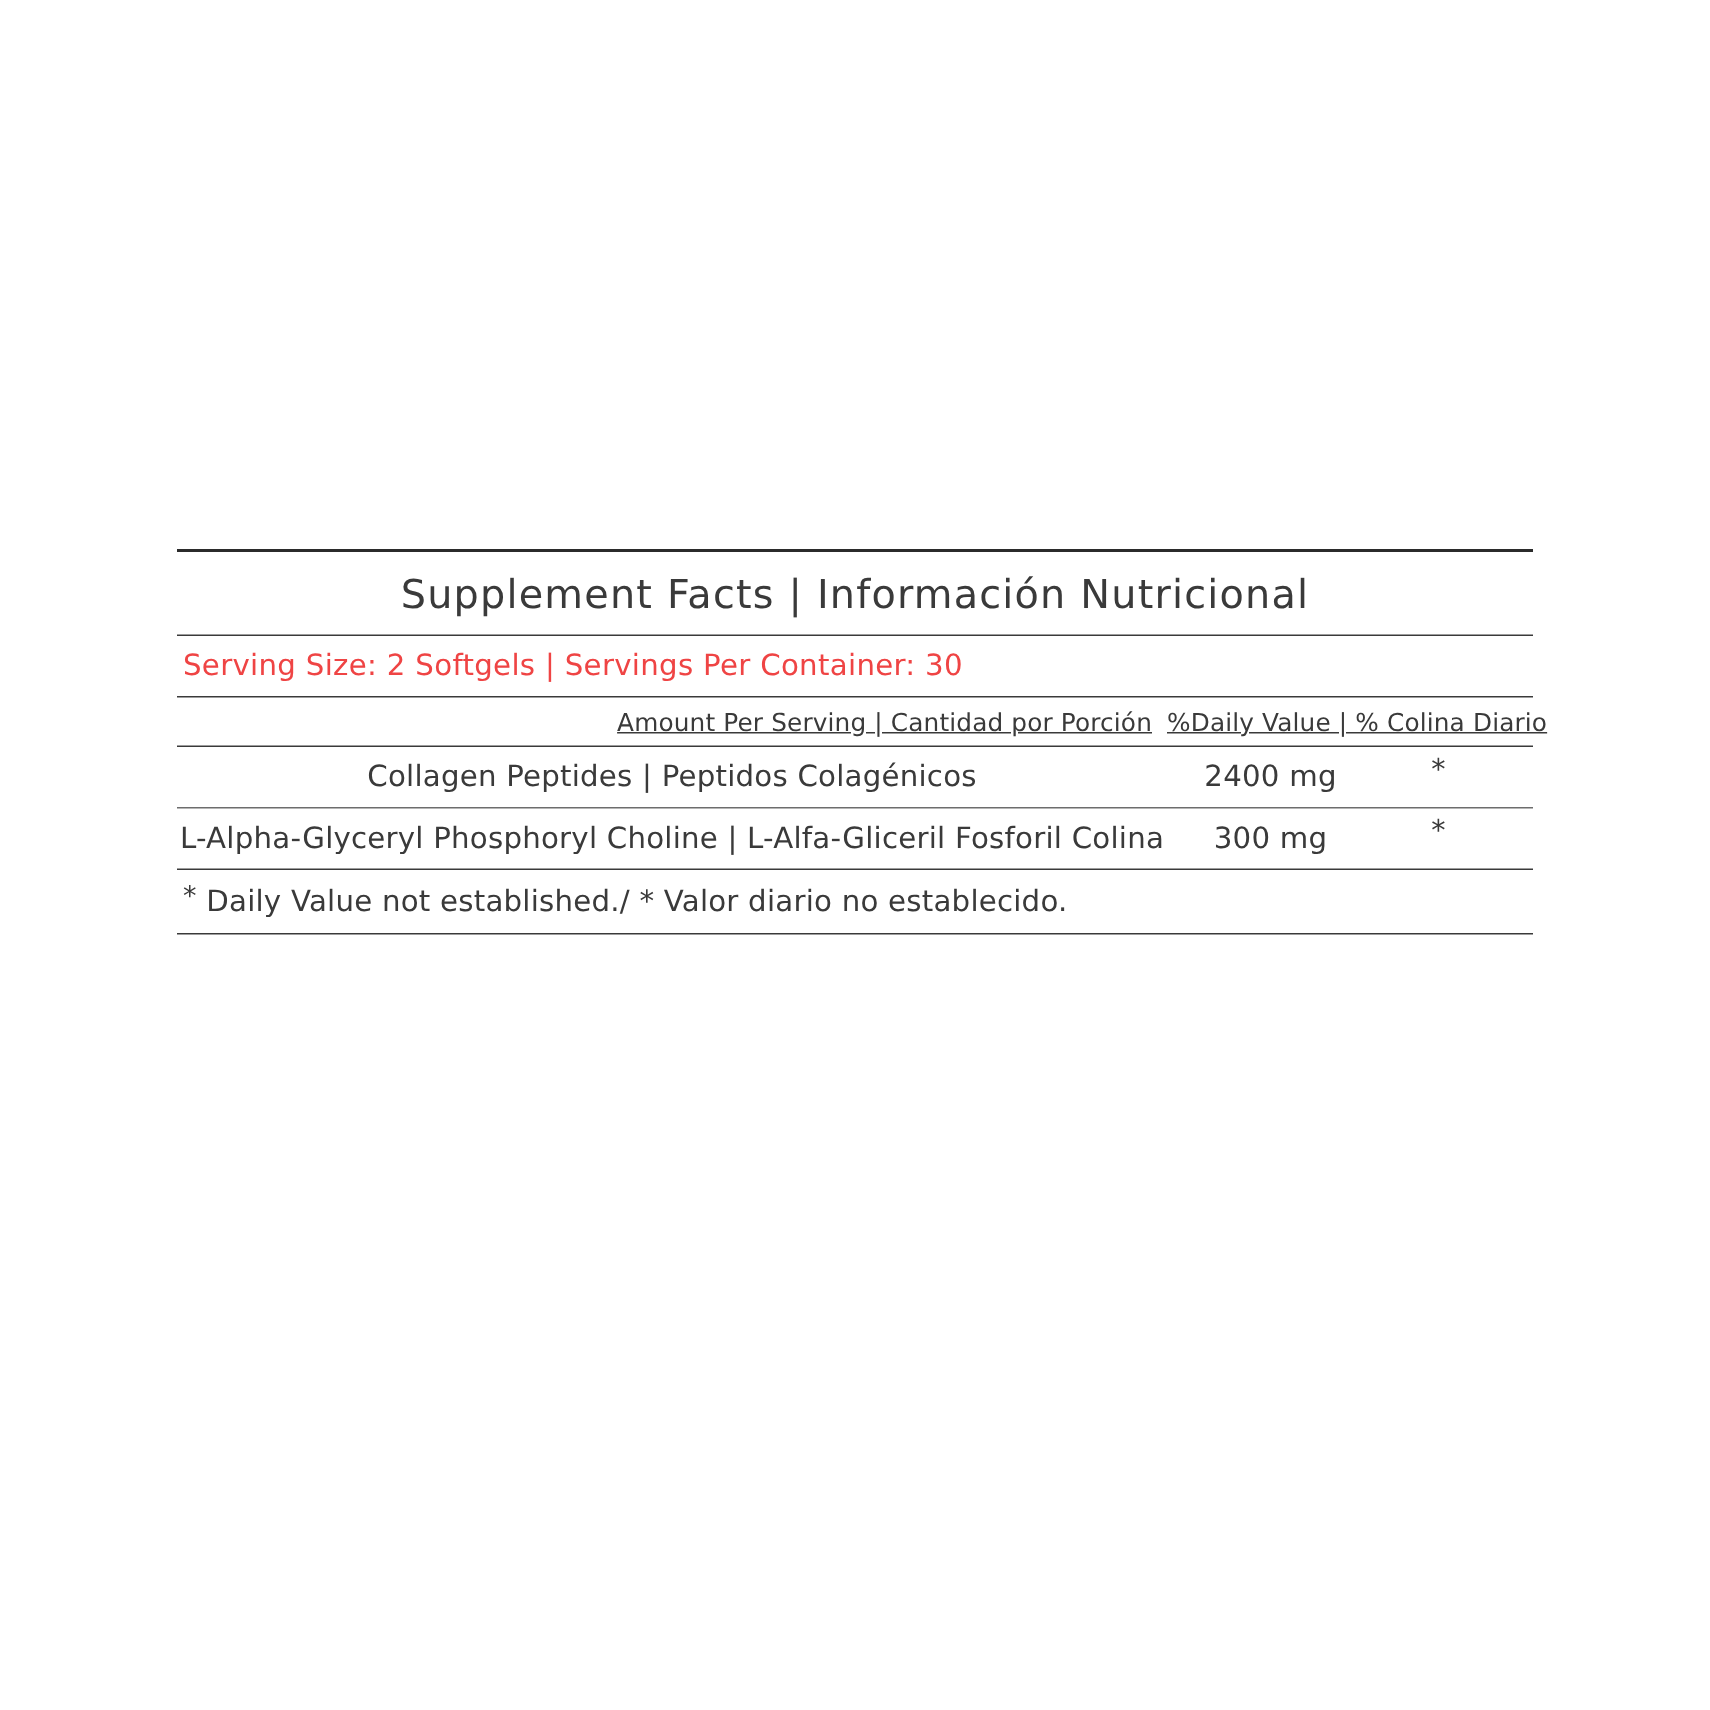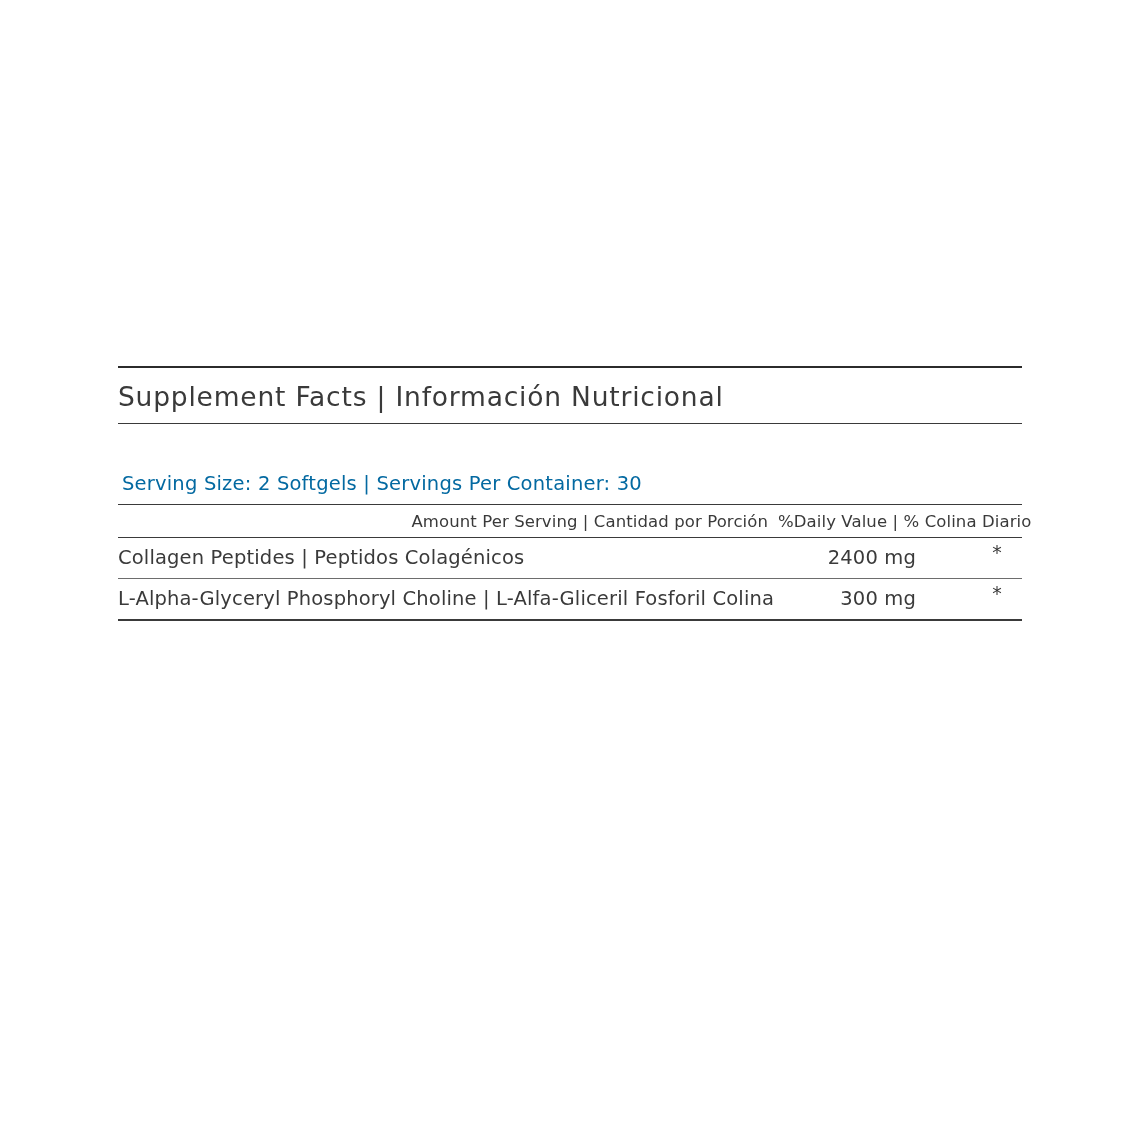--- a/index.html
+++ b/index.html
@@ -26,49 +26,49 @@
   .rule-heavy {
     border-top: 2.5px solid #2b2b2b;
     height: 0;
   }
   .rule-mid {
     border-top: 1.6px solid #3a3a3a;
     height: 0;
   }
 
   .title {
-    text-align: left;
+    text-align: center;
     font-size: 26.5px;
     letter-spacing: 0.8px;
     color: #3a3a3a;
     padding: 13px 0 11px 0;
     font-weight: 400;
   }
 
   .serving-block {
     padding: 7px 0 6px 4px;
   }
   .serving-line {
     font-size: 19.5px;
-    color: #0369a1;
+    color: #ef4444;
     letter-spacing: 0.2px;
     line-height: 1.38;
     white-space: nowrap;
-    margin-top: 40px;
   }
 
   .colhead {
     display: flex;
     justify-content: flex-end;
     align-items: flex-end;
     padding: 7px 2px 6px 0;
     font-size: 16.5px;
     color: #3a3a3a;
     letter-spacing: 0.1px;
     white-space: nowrap;
+    text-decoration: underline;
   }
   .colhead .amount-head {
     text-align: right;
   }
   .colhead .dv-head {
     width: 242px;
     text-align: left;
     padding-left: 10px;
   }
 
@@ -77,20 +77,21 @@
     border-collapse: collapse;
     table-layout: fixed;
   }
   table.facts td {
     font-size: 19.5px;
     color: #3a3a3a;
     letter-spacing: 0.15px;
     padding: 8px 0 9px 0;
     vertical-align: baseline;
     white-space: nowrap;
+    text-align: center;
   }
   table.facts tr + tr td {
     border-top: 1.1px solid #6d6d6d;
     margin-top: 44px;
   }
   td.nutrient {
     width: 660px;
     padding-left: 4px;
   }
   td.amount {
@@ -157,16 +158,17 @@
       <tr>
         <td class="nutrient">L-Alpha-Glyceryl Phosphoryl Choline | L-Alfa-Gliceril Fosforil Colina</td>
         <td class="amount">300 mg</td>
         <td class="dv"><span class="star">*</span></td>
       </tr>
     </tbody>
   </table>
 
   <div class="rule-mid"></div>
 
+  <div class="footnote"><span class="star-lead">*</span> <span>Daily Value not established./ * Valor diario no establecido.</span></div>
 
   <div class="rule-mid"></div>
 
 </div>
 
 </body></html>

